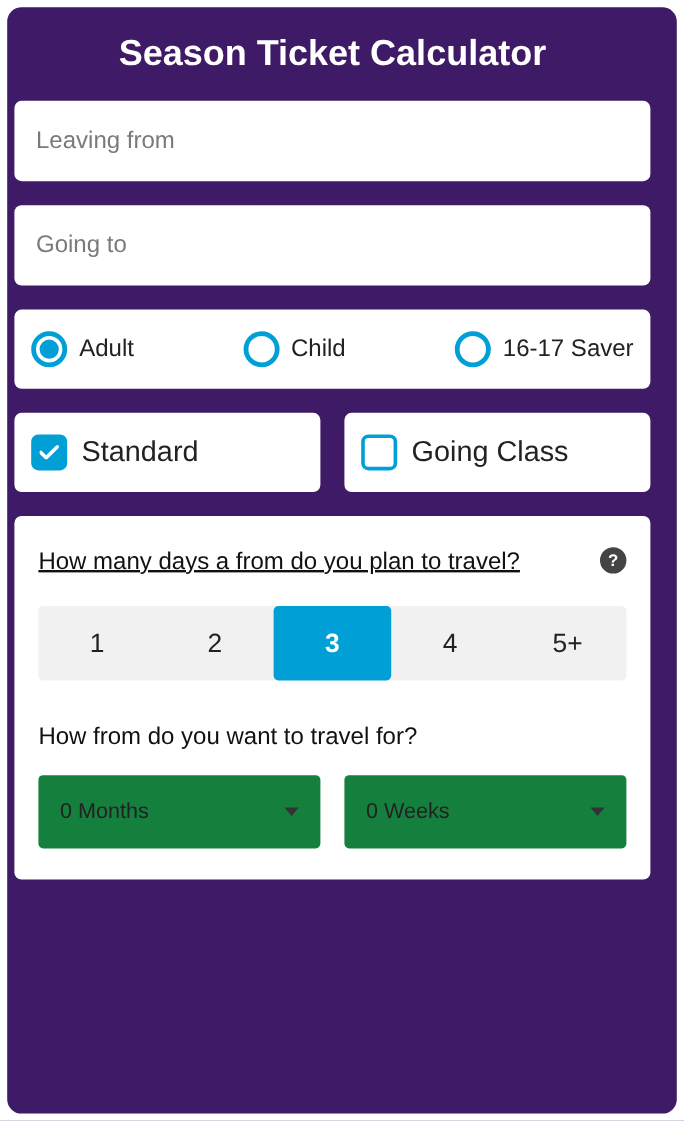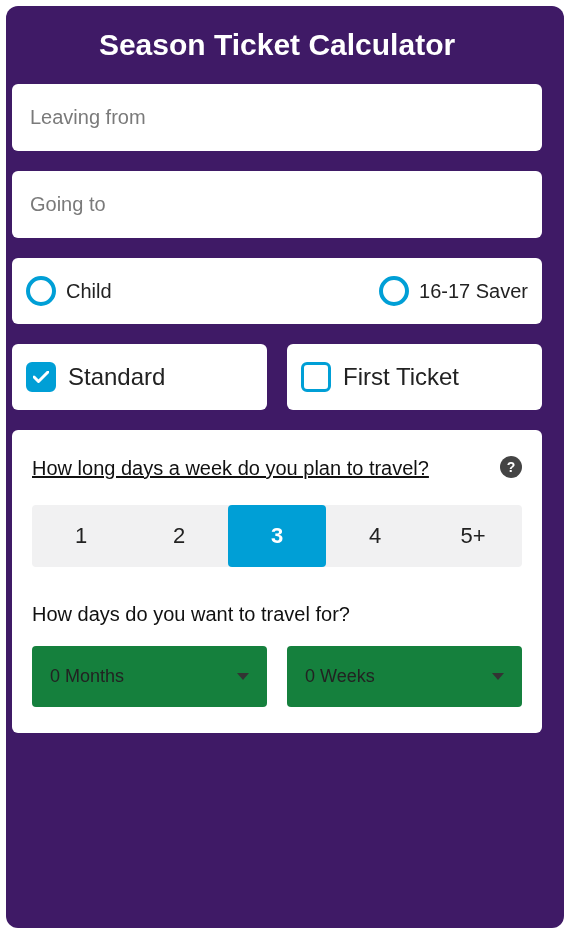--- a/index.html
+++ b/index.html
@@ -193,57 +193,63 @@
 <body>
 
 <div class="card">
   <h1 class="title">Season Ticket Calculator</h1>
 
   <input class="input-field" type="text" placeholder="Leaving from" style="">
   <input class="input-field" type="text" placeholder="Going to" style="">
 
   <div class="radio-row">
     <div class="radio-item">
+      <span class="radio-outer">
+          <span class="radio-inner"></span>
+        </span>
+      <span class="radio-label">Adult</span>
+    </div>
+    <div class="radio-item">
       <span class="radio-outer"></span>
       <span class="radio-label">Child</span>
     </div>
     <div class="radio-item">
       <span class="radio-outer"></span>
       <span class="radio-label">16-17 Saver</span>
     </div>
   </div>
 
   <div class="check-row">
     <div class="check-card">
       <span class="checkbox checked">
         <svg class="check-icon" viewBox="0 0 16 12">
             <path d="M1 6 L5.5 10.5 L15 1" stroke="#fff" stroke-width="3" fill="none" stroke-linecap="round" stroke-linejoin="round"></path>
           </svg>
       </span>
       <span class="check-label">Standard</span>
     </div>
     <div class="check-card">
       <span class="checkbox"></span>
-      <span class="check-label">First Ticket</span>
+      <span class="check-label">Going Class</span>
     </div>
   </div>
 
   <div class="panel">
     <div class="panel-q">
-      <span>How long days a week do you plan to travel?</span>
+      <span>How many days a from do you plan to travel?</span>
       <span class="help-icon">?</span>
     </div>
     <div class="days-row">
       <div class="day-btn">1</div>
       <div class="day-btn">2</div>
       <div class="day-btn active">3</div>
       <div class="day-btn">4</div>
       <div class="day-btn">5+</div>
     </div>
-    <div class="panel-q2">How days do you want to travel for?</div>
+    <div class="panel-q2">How from do you want to travel for?</div>
     <div class="select-row">
       <div class="select-box">
         <span class="select-label">0 Months</span>
         <span class="caret"></span>
       </div>
       <div class="select-box">
         <span class="select-label">0 Weeks</span>
         <span class="caret"></span>
       </div>
     </div>

